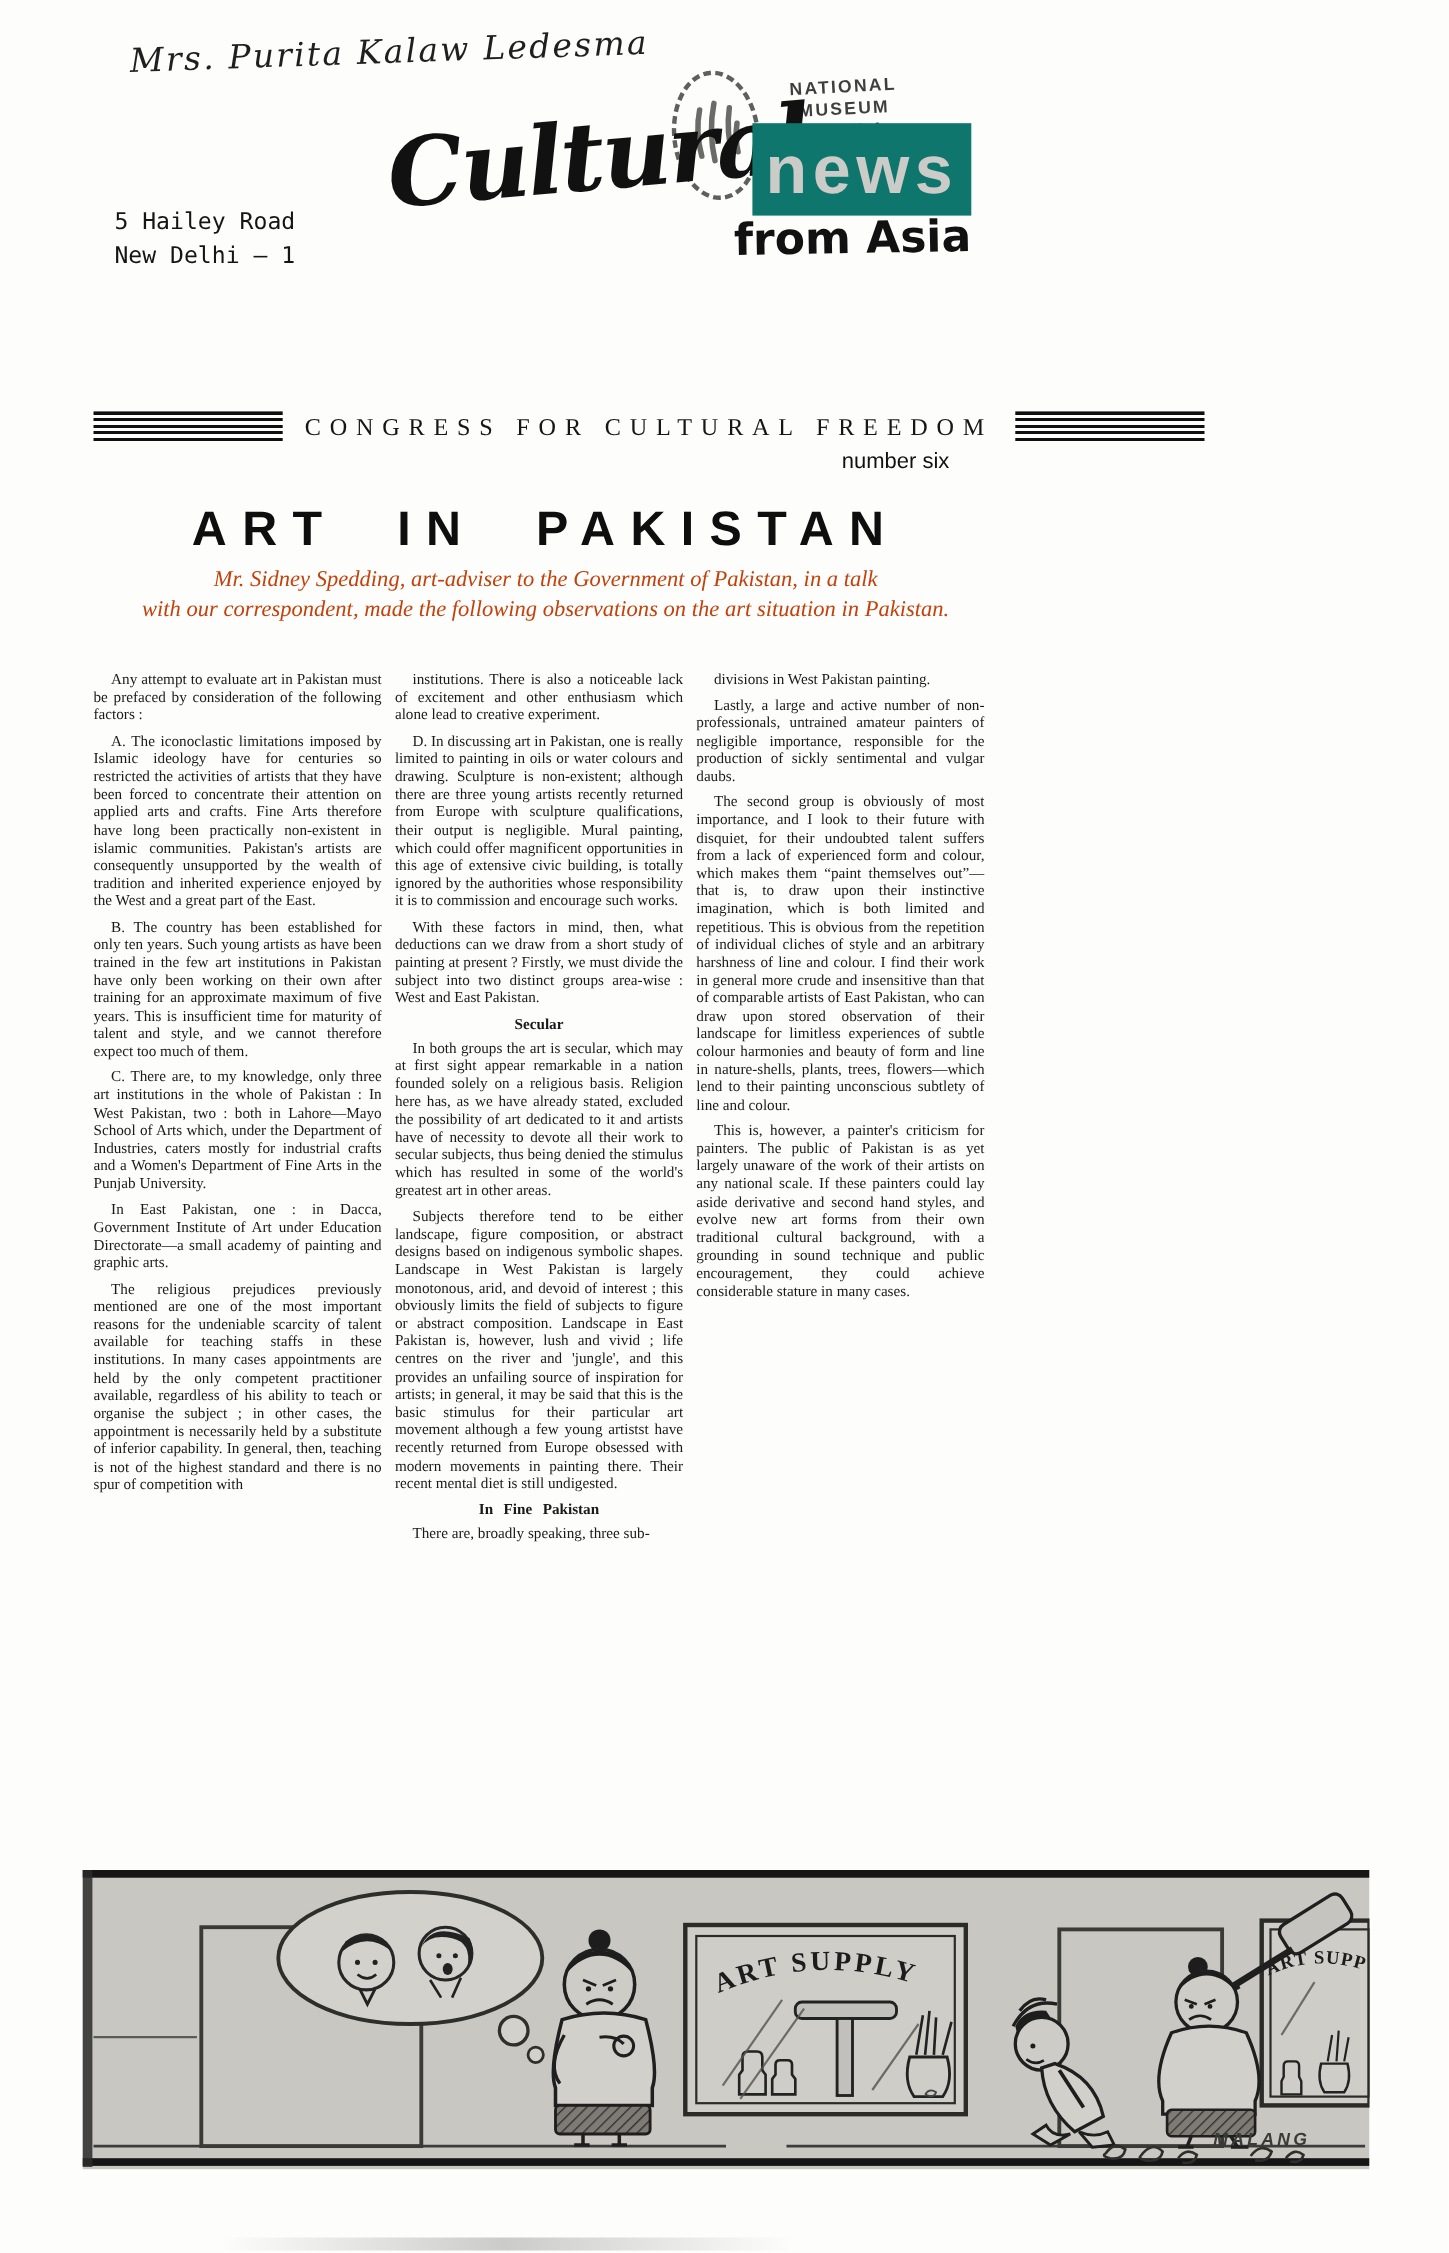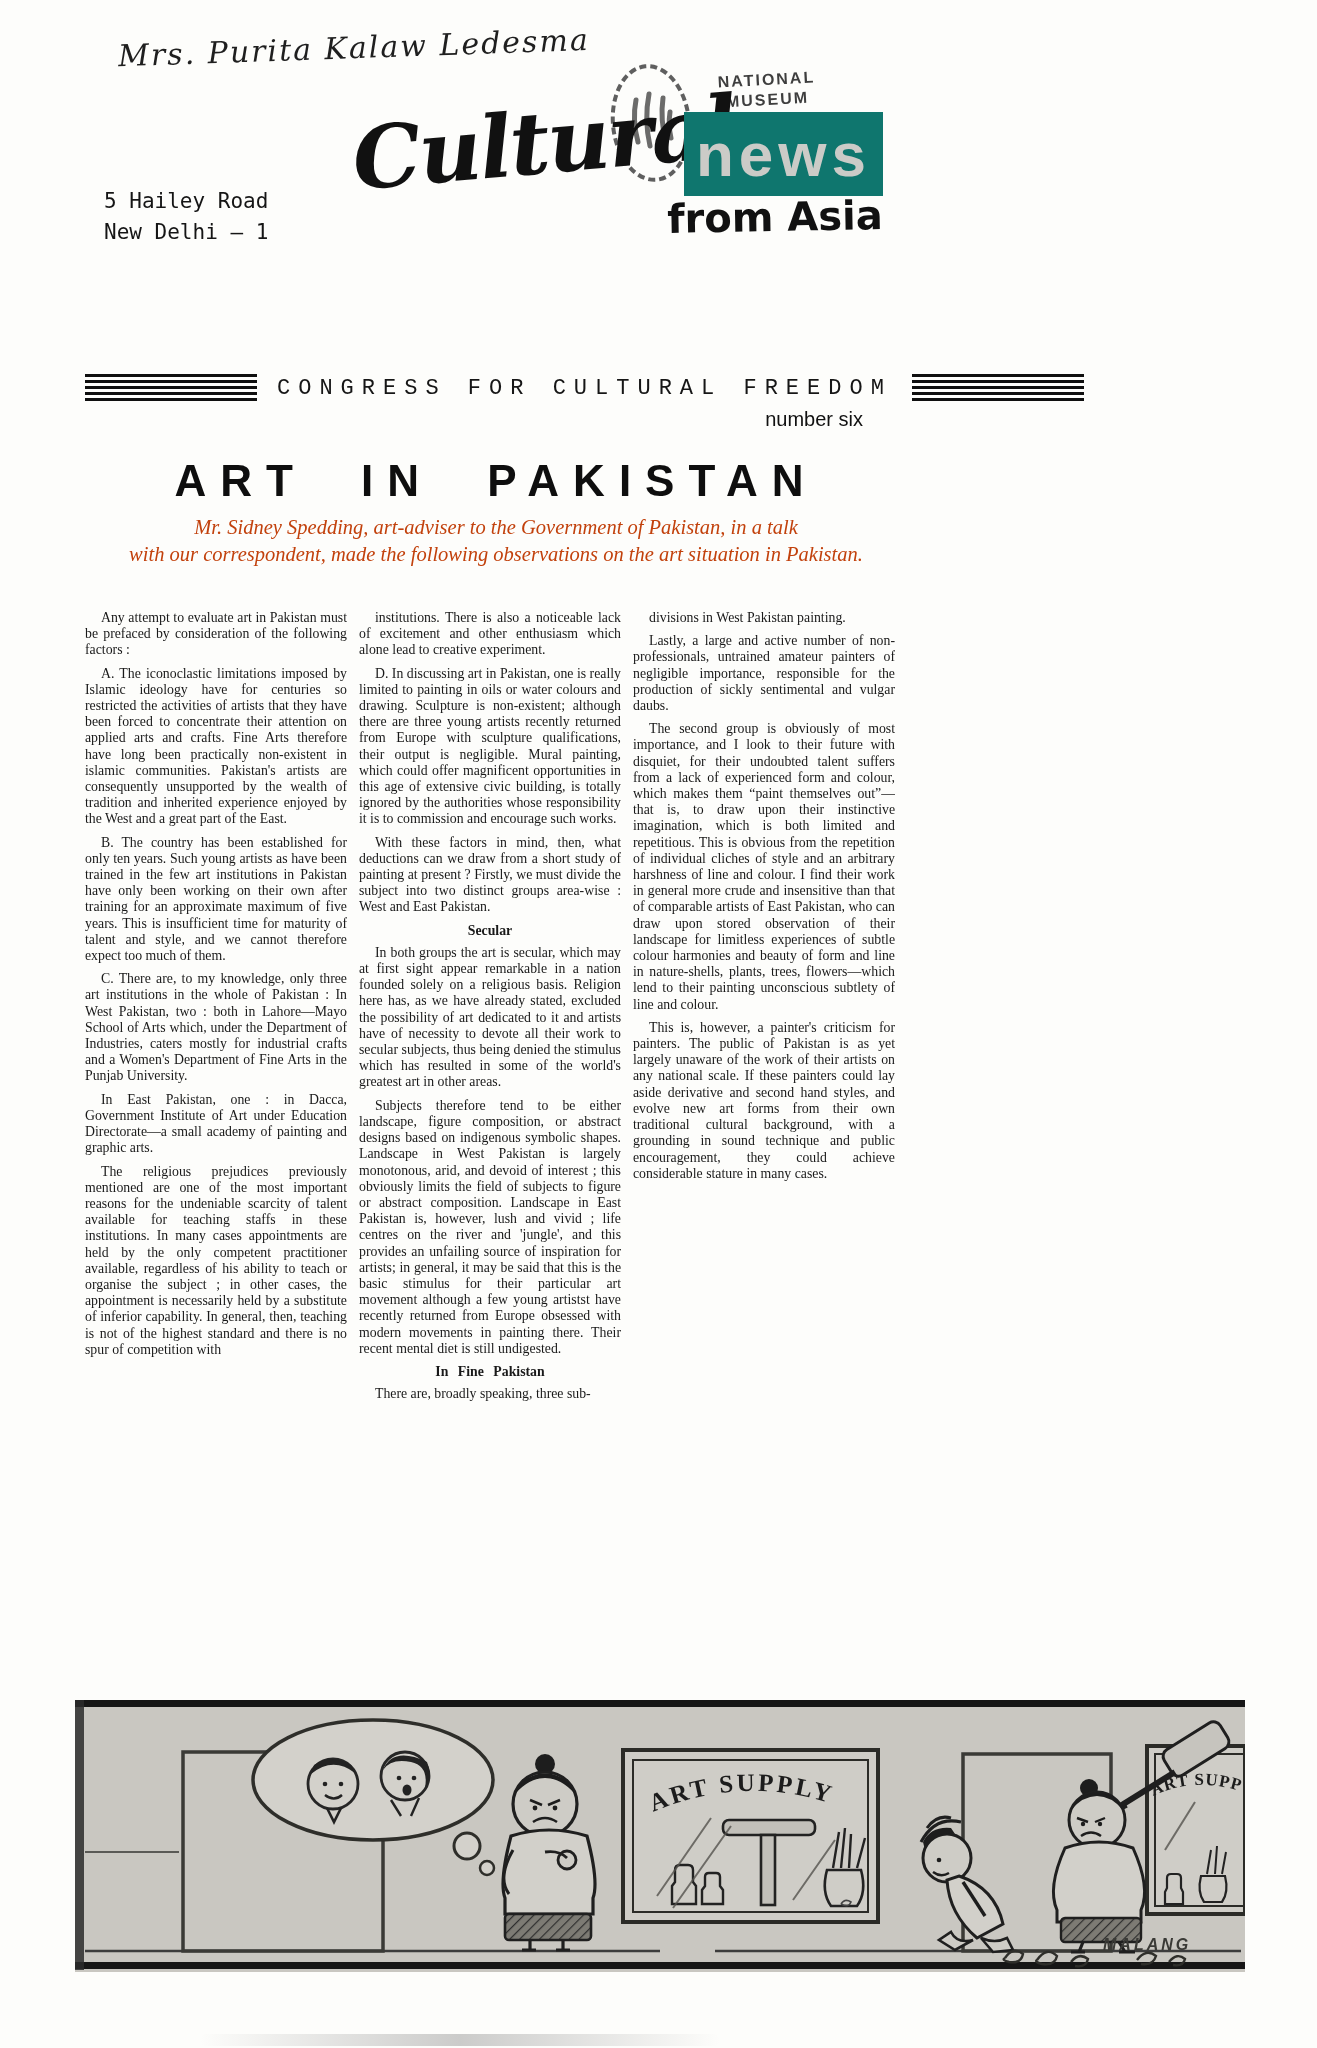--- a/index.html
+++ b/index.html
@@ -29,21 +29,21 @@
     transform:rotate(-1deg);}
 
   
   .address{position:absolute;left:104px;top:186px;
     font-family:"DejaVu Sans Mono",monospace;font-size:21px;line-height:31px;color:#151515;}
 
   
   .banner{position:absolute;left:85px;top:374px;width:878px;display:flex;align-items:center;gap:20px;}
   .stripe{height:28px;flex:0 0 172px;
     background:repeating-linear-gradient(to bottom,#0f0f0f 0 3px,rgba(0,0,0,0) 3px 6px);}
-  .banner-title{flex:1;text-align:center;font-family:Liberation Mono, monospace;
+  .banner-title{flex:1;text-align:center;font-family:Liberation Serif, serif;
     font-size:22px;letter-spacing:8px;color:#161616;white-space:nowrap;}
   .issue{position:absolute;left:700px;top:408px;width:163px;text-align:right;
     font-family:"Liberation Sans",sans-serif;font-weight:normal;font-size:20px;color:#111;}
 
   
   .art-title{position:absolute;left:85px;top:456px;width:822px;text-align:center;
     font-family:"Liberation Sans",sans-serif;font-weight:bold;font-size:44px;
     letter-spacing:14px;word-spacing:28px;color:#0e0e0e;white-space:nowrap;}
   .subtitle{position:absolute;left:45px;top:514px;width:902px;text-align:center;
     font-family:"Liberation Serif",serif;font-style:italic;font-size:20.5px;line-height:27px;color:#c2410c;}

